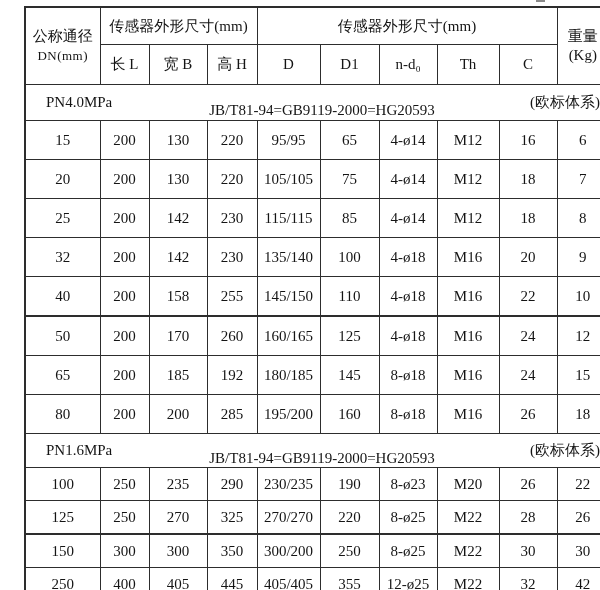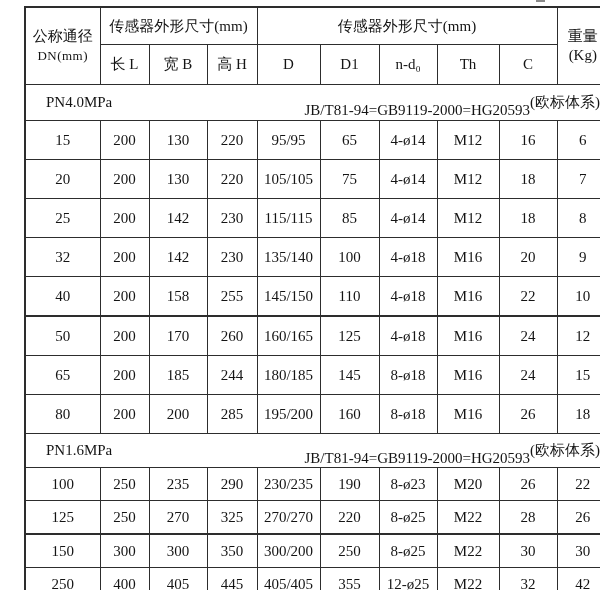--- a/index.html
+++ b/index.html
@@ -41,21 +41,21 @@
   
   tr.section-row td { text-align: left; }
   tr.section-row.s0 td { height: 35px; }
   tr.section-row.s1 td { height: 22px; }
   .section-flex {
     display: flex;
     align-items: center;
     padding: 0 8px 0 20px;
   }
   .section-flex .pressure { flex: 0 0 68px; text-align: left; }
-  .section-flex .standard { flex: 1 1 auto; text-align: right; margin-top: 16px; }
+  .section-flex .standard { flex: 1 1 auto; text-align: center; margin-top: 16px; }
   .section-flex .note { flex: 0 0 auto; text-align: right; }
   
   tr.data-row.sec-0 td { height: 38px; }
   tr.data-row.sec-1 td { height: 32px; }
   tr.thick-top td { border-top-width: 2px; }
   
   .caption-remnant {
     position: absolute;
     left: 536px;
     top: 0;
@@ -185,21 +185,21 @@
         <td>125</td>
         <td>4-ø18</td>
         <td>M16</td>
         <td>24</td>
         <td>12</td>
       </tr>
       <tr class="data-row sec-0">
         <td>65</td>
         <td>200</td>
         <td>185</td>
-        <td>244</td>
+        <td>192</td>
         <td>180/185</td>
         <td>145</td>
         <td>8-ø18</td>
         <td>M16</td>
         <td>24</td>
         <td>15</td>
       </tr>
       <tr class="data-row sec-0">
         <td>80</td>
         <td>200</td>

